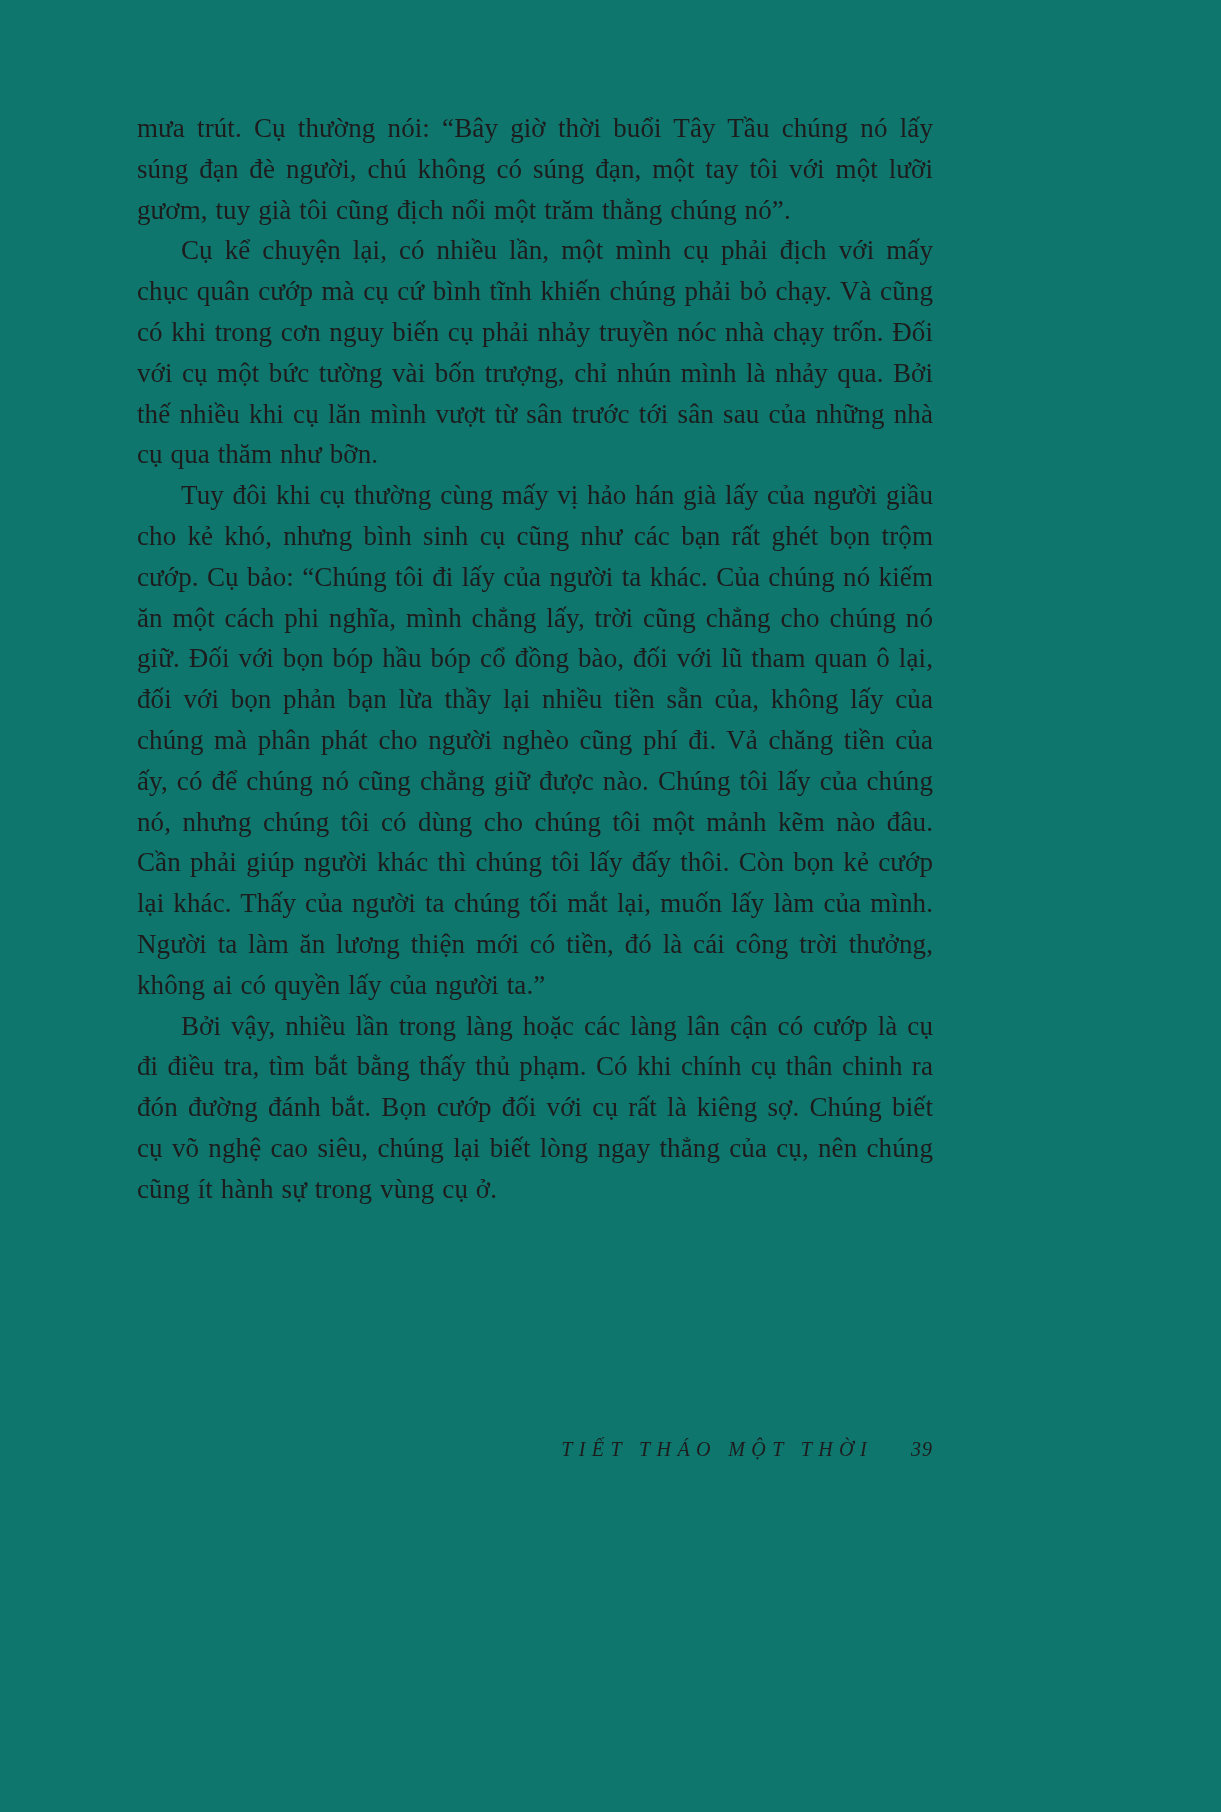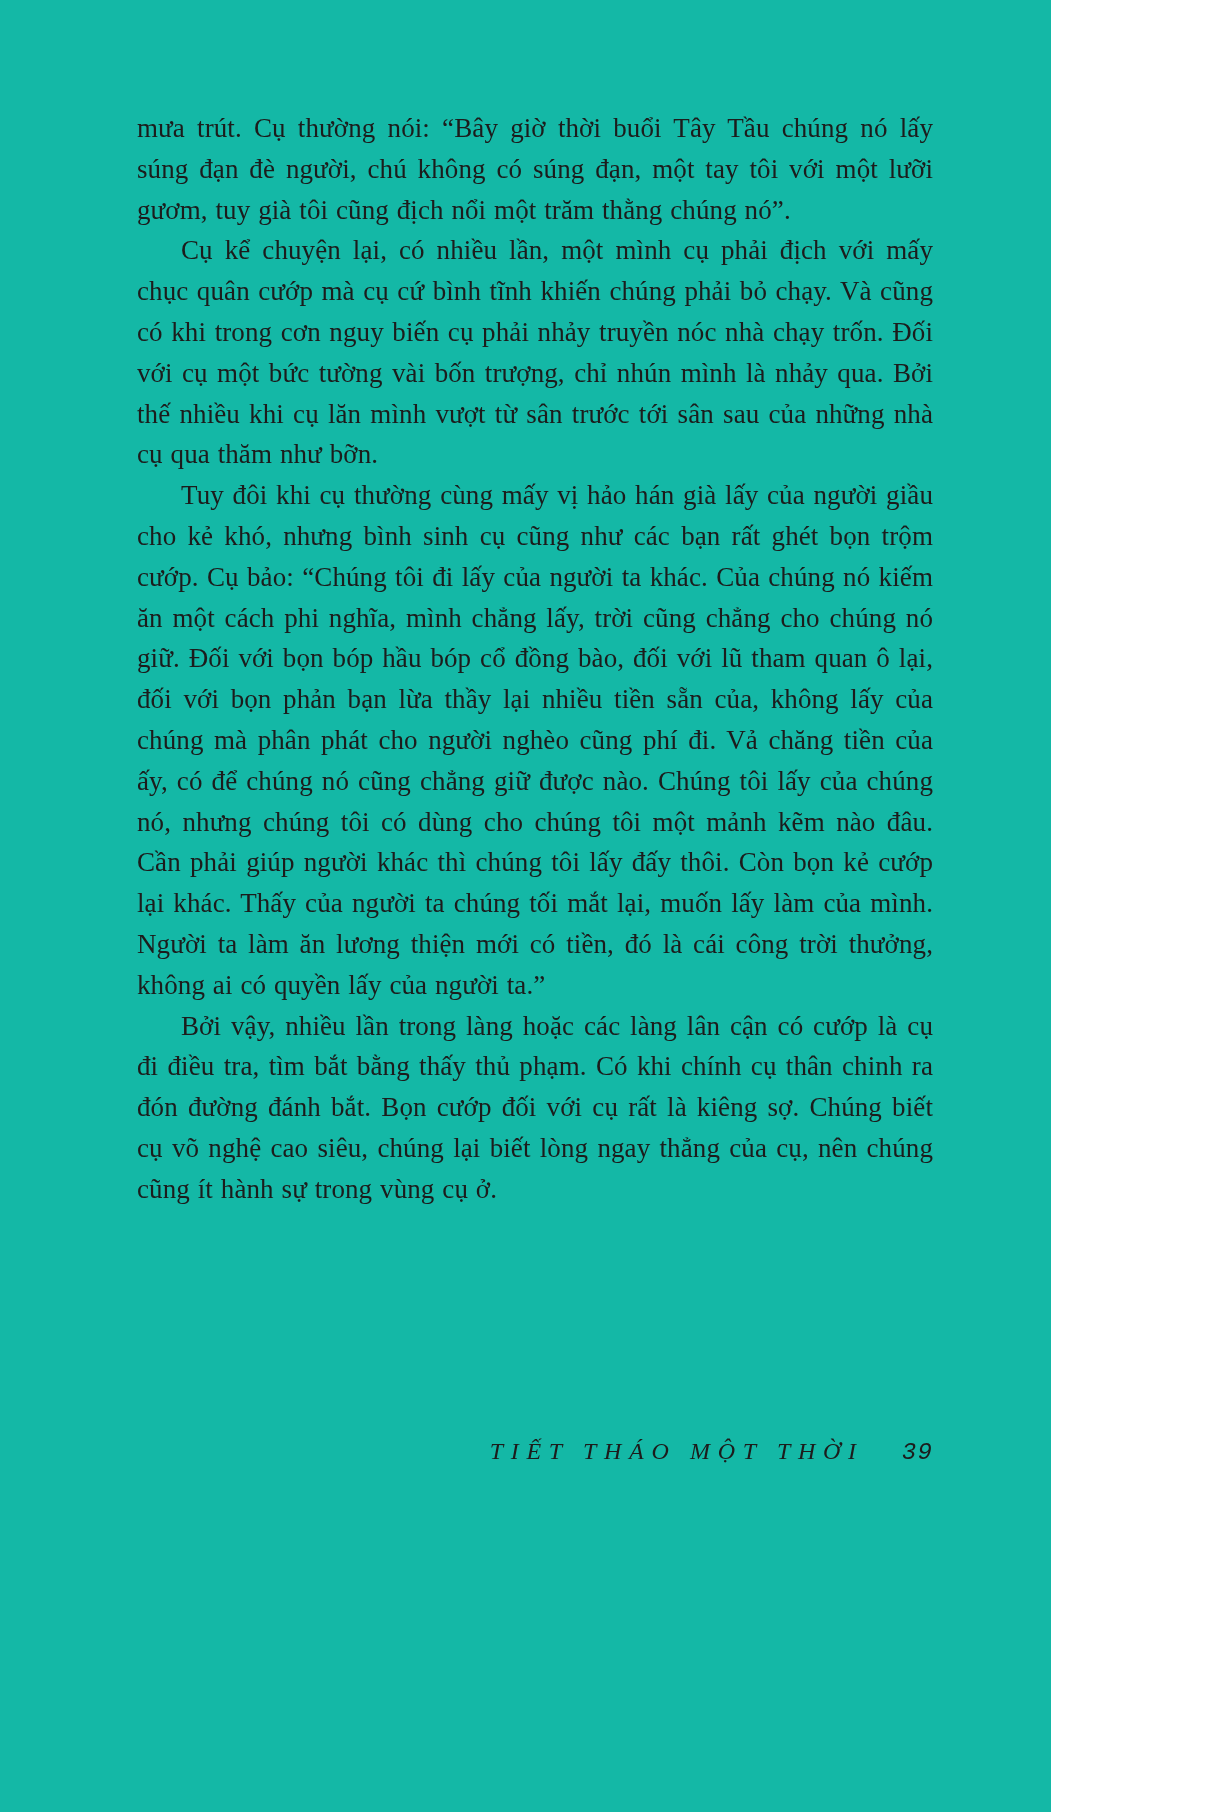--- a/index.html
+++ b/index.html
@@ -2,23 +2,23 @@
 <html><head>
   <meta charset="utf-8">
   <style>
     html, body {
       margin: 0;
       padding: 0;
       background: #ffffff;
     }
     .page {
       position: relative;
-      width: 1051px;
+      width: 1221px;
       height: 1812px;
-      background: #14b8a6;
+      background: #0f766e;
       font-family: "Liberation Serif", "DejaVu Serif", serif;
       color: #1c1c1c;
       overflow: hidden;
     }
     .text-block {
       position: absolute;
       left: 137px;
       top: 108px;
       width: 796px;
     }
@@ -37,30 +37,29 @@
     .page-footer {
       position: absolute;
       left: 137px;
       top: 1438px;
       width: 796px;
       display: flex;
       justify-content: flex-end;
       align-items: baseline;
       gap: 38px;
       font-style: italic;
-      font-size: 24px;
+      font-size: 20px;
       color: #1c1c1c;
     }
     .running-title {
       letter-spacing: 0.32em;
       font-weight: 500;
     }
     .page-number {
       letter-spacing: 0.05em;
-      font-family: Liberation Mono, monospace;
     }
   </style>
 </head>
 <body>
 
 <div class="page">
 
   <div class="text-block">
     <p class="no-indent">mưa trút. Cụ thường nói: “Bây giờ thời buổi Tây Tầu chúng nó lấy súng đạn đè người, chú không có súng đạn, một tay tôi với một lưỡi gươm, tuy già tôi cũng địch nổi một trăm thằng chúng nó”.</p>
     <p>Cụ kể chuyện lại, có nhiều lần, một mình cụ phải địch với mấy chục quân cướp mà cụ cứ bình tĩnh khiến chúng phải bỏ chạy. Và cũng có khi trong cơn nguy biến cụ phải nhảy truyền nóc nhà chạy trốn. Đối với cụ một bức tường vài bốn trượng, chỉ nhún mình là nhảy qua. Bởi thế nhiều khi cụ lăn mình vượt từ sân trước tới sân sau của những nhà cụ qua thăm như bỡn.</p>

